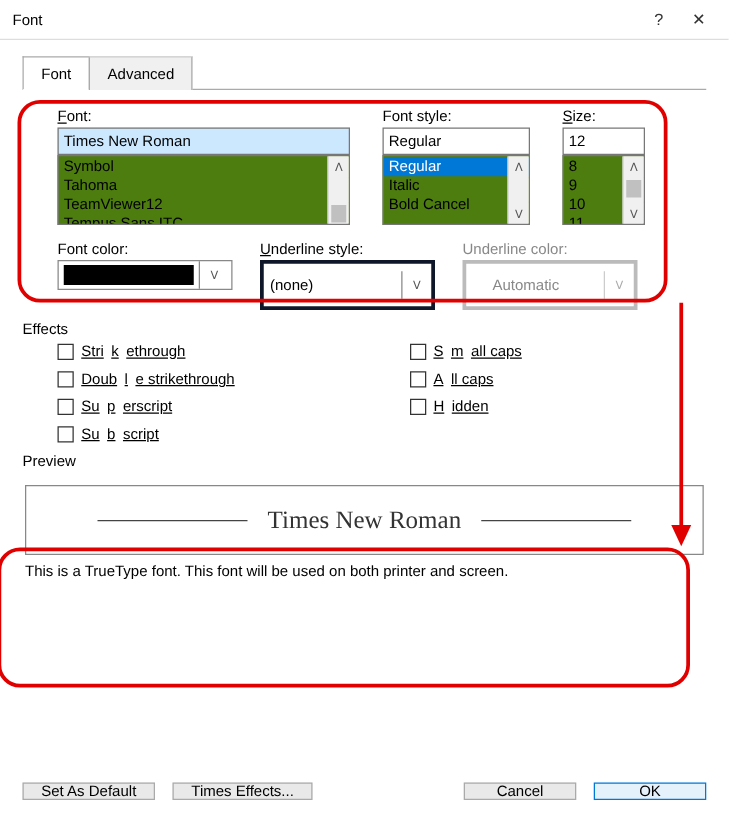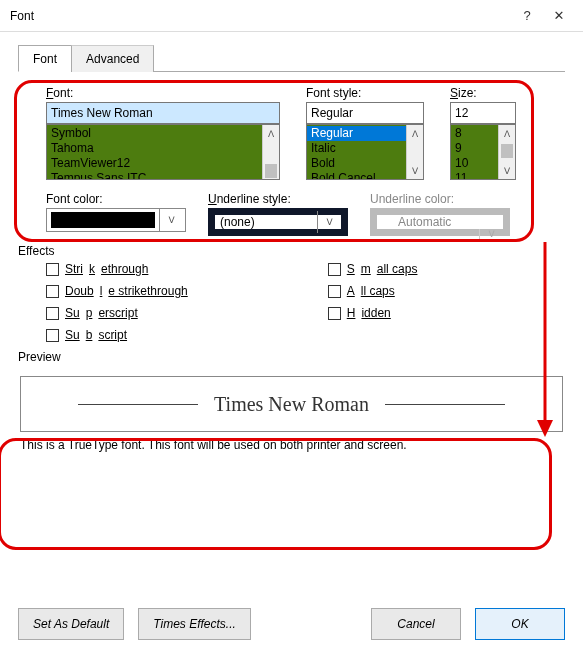--- a/index.html
+++ b/index.html
@@ -25,37 +25,37 @@
   .style-col { width: 118px; }
   .size-col { width: 66px; }
   .scrollbar { position: absolute; right: 0; top: 0; bottom: 0; width: 17px; background: #f0f0f0; border-left: 1px solid #ccc; display: flex; flex-direction: column; }
   .sbbtn { height: 17px; display: flex; align-items: center; justify-content: center; font-size: 9px; color: #555; background:#f0f0f0; }
   .sbtrack { flex: 1; background: #f0f0f0; position: relative; }
   .sbthumb { position: absolute; left: 2px; right: 2px; background: #c0c0c0; }
   .row2 { display: flex; gap: 22px; padding: 12px 28px 0 28px; }
   .colorpick { width: 140px; height: 24px; border: 1px solid #888; display: flex; align-items: center; }
   .colorpick .sw { width: 104px; height: 16px; margin: 0 4px; background: #000; }
   .colorpick .dd { width: 24px; height: 22px; border-left: 1px solid #888; display:flex; align-items:center; justify-content:center; font-size:9px; color:#555;}
-  .combo { width: 140px; height: 28px; border: 7px solid #0f172a; display: flex; align-items: center; font-size: 12px; padding-left: 5px; }
+  .combo { width: 140px; height: 40px; border: 3px solid #0f172a; display: flex; align-items: center; font-size: 12px; padding-left: 5px; }
   .combo .dd { margin-left: auto; width:24px; height:22px; border-left:1px solid #888; display:flex; align-items:center; justify-content:center; font-size:9px; color:#555;}
-  .combo.disabled { color: #888; border-color:#bbb;flex-direction:column; }
+  .combo.disabled { color: #888; border-color:#bbb; }
   .combo.disabled .dd{ border-color:#ccc; color:#aaa;}
   .section-lbl { font-size: 12px; padding: 8px 0 4px 0; }
   .effects { padding: 0 28px; }
   .checks { display: flex; gap: 140px; }
   .checkcol { display: flex; flex-direction: column; gap: 8px; }
   .check { display: flex; align-items: center; font-size: 12px; gap: 6px; text-decoration: underline; }
   .check .box { width: 13px; height: 13px; border: 1px solid #333; }
   .preview { padding: 8px 2px 0 2px; }
   .previewbox { border: 1px solid #888; height: 56px; display: flex; align-items: center; justify-content: center; position: relative; }
   .previewbox .line { height: 1px; background: #444; width: 120px; }
   .previewbox .txt { font-family: "Times New Roman", serif; font-size: 20px; padding: 0 16px; color:#333; }
   .hint { font-size: 12px; margin-top: 6px; }
   .footer { position: absolute; bottom: 14px; left: 18px; right: 18px; display: flex; align-items: center; gap: 14px; }
-  .btnf { height: 32px; padding: 0 14px; font-size: 12px; border: 1px solid #aaa; background: #e9e9e9; display:flex; align-items:center;font-style:italic; }
+  .btnf { height: 14px; padding: 0 14px; font-size: 12px; border: 1px solid #aaa; background: #e9e9e9; display:flex; align-items:center; }
   .spacer { flex: 1; }
   .btnf.primary { border: 1px solid #0078d7; background:#e5f1fb; }
   
   .anno { position: absolute; border: 3px solid #e00000; border-radius: 18px; pointer-events: none; }
   .arrow { position: absolute; pointer-events: none; }
   .disabled-lbl{color:#888;}
 </style>
 </head>
 <body>
 
@@ -94,21 +94,20 @@
       </div>
     </div>
 
     <div class="style-col">
       <span class="lbl">Font style:</span>
       <input class="txtinput" value="Regular" style="">
       <div class="listbox">
         <div class="items">
           <div class="item sel">Regular</div>
           <div class="item">Italic</div>
-          <div class="item">Bold</div>
           <div class="item">Bold Cancel</div>
         </div>
         <div class="scrollbar">
           <div class="sbbtn">ᐱ</div>
           <div class="sbtrack"></div>
           <div class="sbbtn">ᐯ</div>
         </div>
       </div>
     </div>
 

